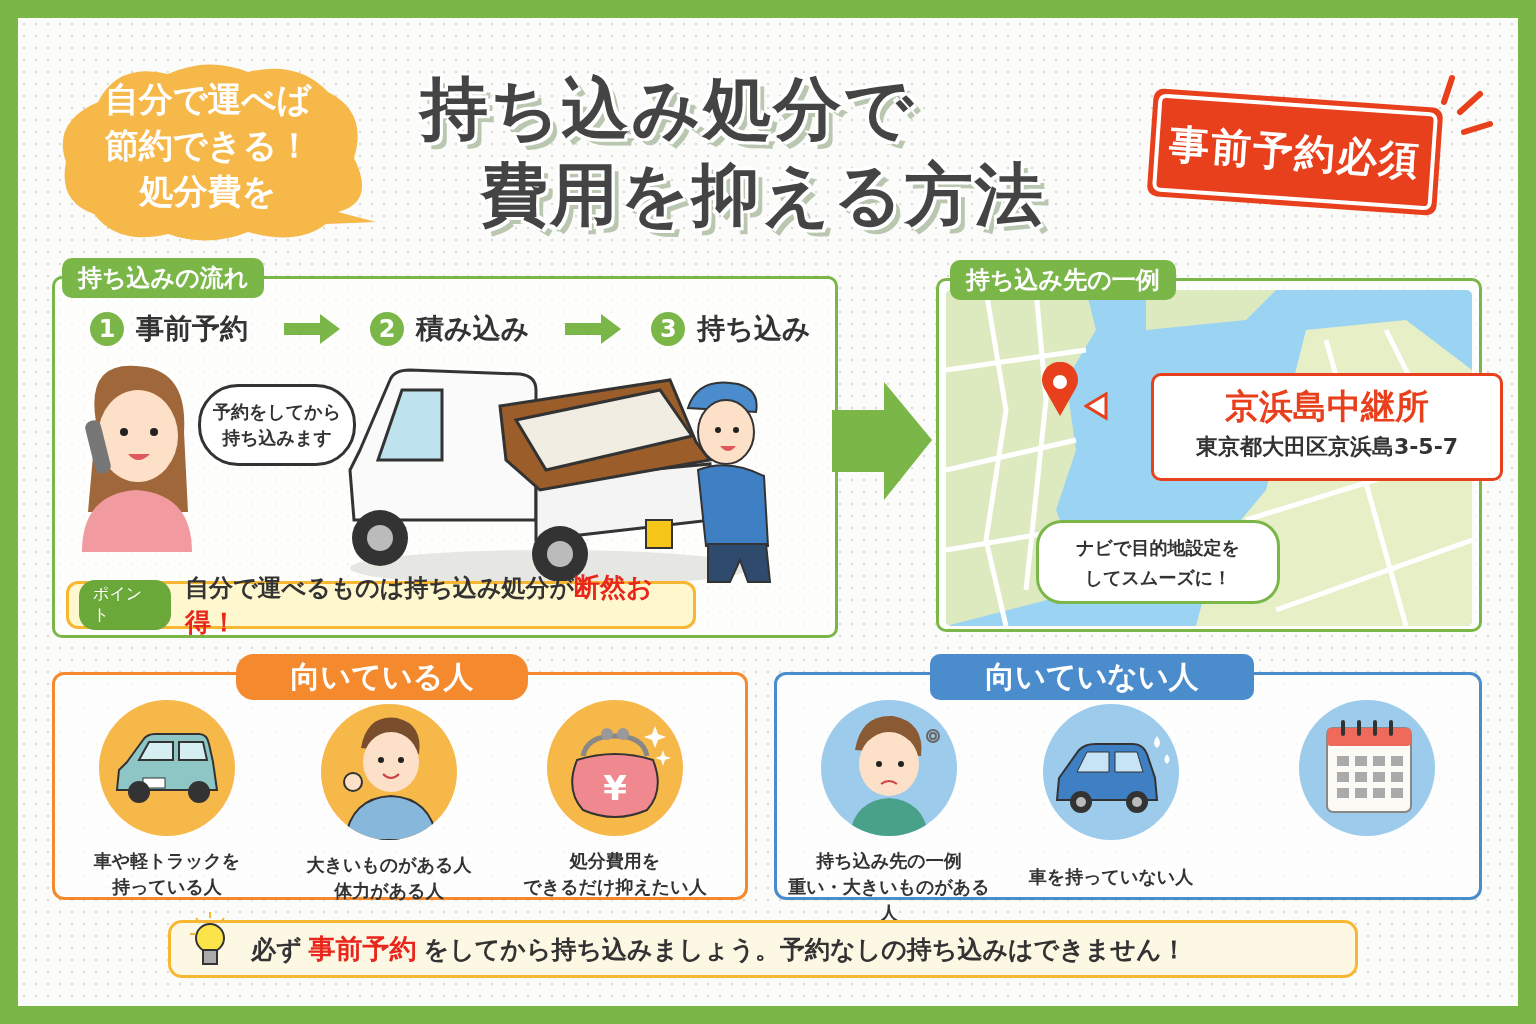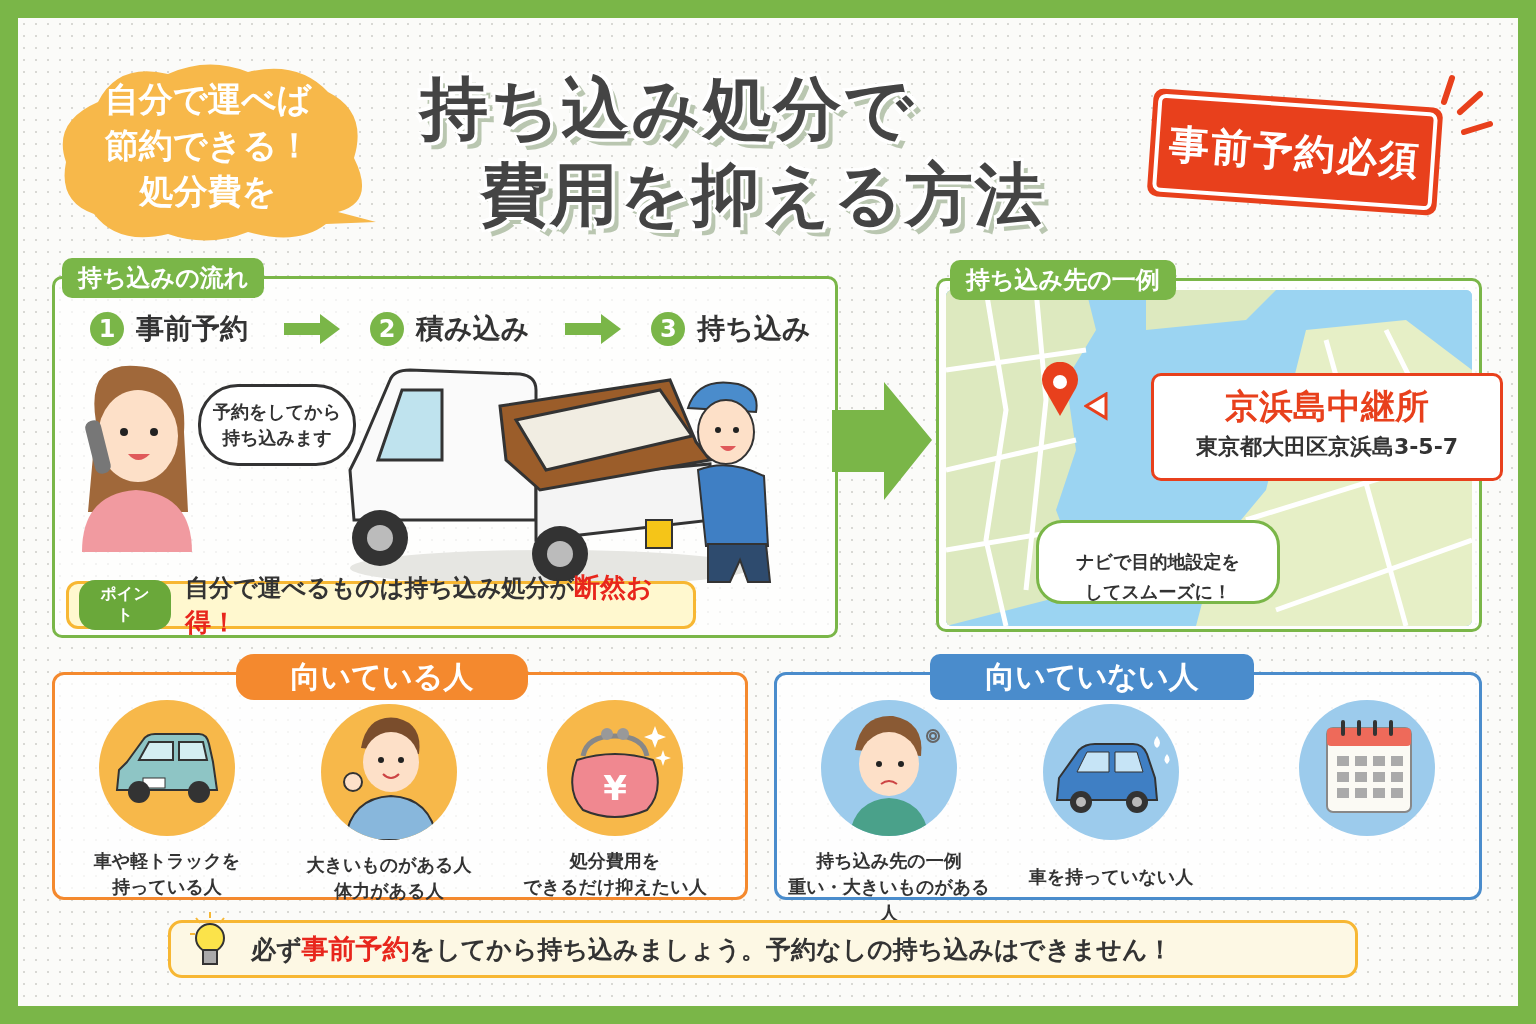--- a/index.html
+++ b/index.html
@@ -79,62 +79,62 @@
     font-size: 18px; font-weight: bold; text-align: center; line-height: 26px;
     padding-top: 12px; color: #333;
   }
 
   .point-bar {
     position: absolute; left: 66px; top: 581px; width: 630px; height: 48px;
     background: #fff8cf; border: 3px solid #f7b733; border-radius: 12px;
     display: flex; align-items: center; padding-left: 10px;
   }
   .point-badge {
-    background: #6aa83a; color: #fff; font-weight: bold; font-size: 16px;
-    padding: 4px 14px; border-radius: 16px; margin-right: 14px; text-align: center;
+    background: #6aa83a; color: #fff; font-weight: normal; font-size: 16px;
+    padding: 4px 14px; border-radius: 16px; margin-right: 14px;
   }
   .point-text { font-weight: bold; font-size: 24px; color: #333; }
   .point-em { color: #e8261c; font-size: 26px; }
 
   
   .map {
     position: absolute; left: 946px; top: 290px; width: 526px; height: 336px;
     border-radius: 6px; overflow: hidden; background: #9bd4f2;
   }
   .callout {
     position: absolute; left: 1104px; top: 373px; width: 352px; height: 108px;
     background: #fff; border: 3px solid #e8401c; border-radius: 10px; text-align: center; margin-left: 47px;
   }
   .callout-name { color: #e8401c; font-weight: bold; font-size: 34px; margin-top: 8px; }
   .callout-addr { color: #333; font-weight: bold; font-size: 22px; margin-top: 2px; }
   .navi {
     position: absolute; left: 1036px; top: 520px; width: 244px; height: 84px;
     background: #fff; border: 3px solid #7ab648; border-radius: 26px;
-    text-align: center; font-weight: bold; font-size: 18px; line-height: 30px; padding-top: 24px; color: #333;
+    text-align: center; font-weight: bold; font-size: 18px; line-height: 30px; padding-top: 10px; color: #333;
   }
 
   
   .group {
     position: absolute; border-radius: 12px; background: rgba(255,255,255,0.75);
   }
   .group-title {
     position: absolute; color: #fff; font-weight: bold; font-size: 30px;
     border-radius: 10px; text-align: center;
   }
   .item { position: absolute; width: 210px; text-align: center; }
   .item-circle {
     width: 136px; height: 136px; border-radius: 50%; margin: 0 auto; position: relative; overflow: hidden;
   }
   .item-caption { font-weight: bold; font-size: 18px; line-height: 26px; color: #333; margin-top: 12px; }
 
   .tip-bar {
     position: absolute; left: 168px; top: 920px; width: 1190px; height: 58px;
     background: #fdf8e4; border: 3px solid #f7b733; border-radius: 14px;
     display: flex; align-items: center; padding-left: 80px;
-    font-weight: bold; font-size: 25px; color: #333;
+    font-weight: bold; font-size: 25px; color: #333; gap: 7px;
   }
   .tip-em { color: #e8261c; font-size: 27px; }
 </style>
 </head>
 <body>
 
 <div class="canvas"></div>
 
 <div class="cloud">
   <svg width="320" height="180" viewBox="0 0 320 180">

